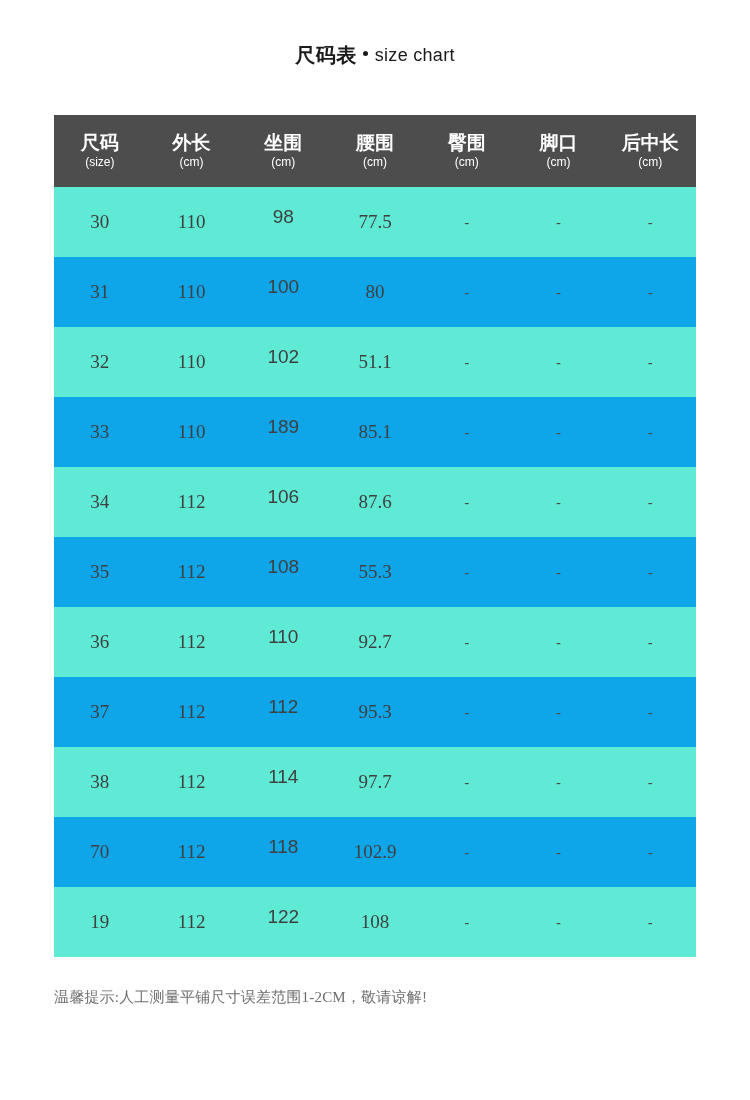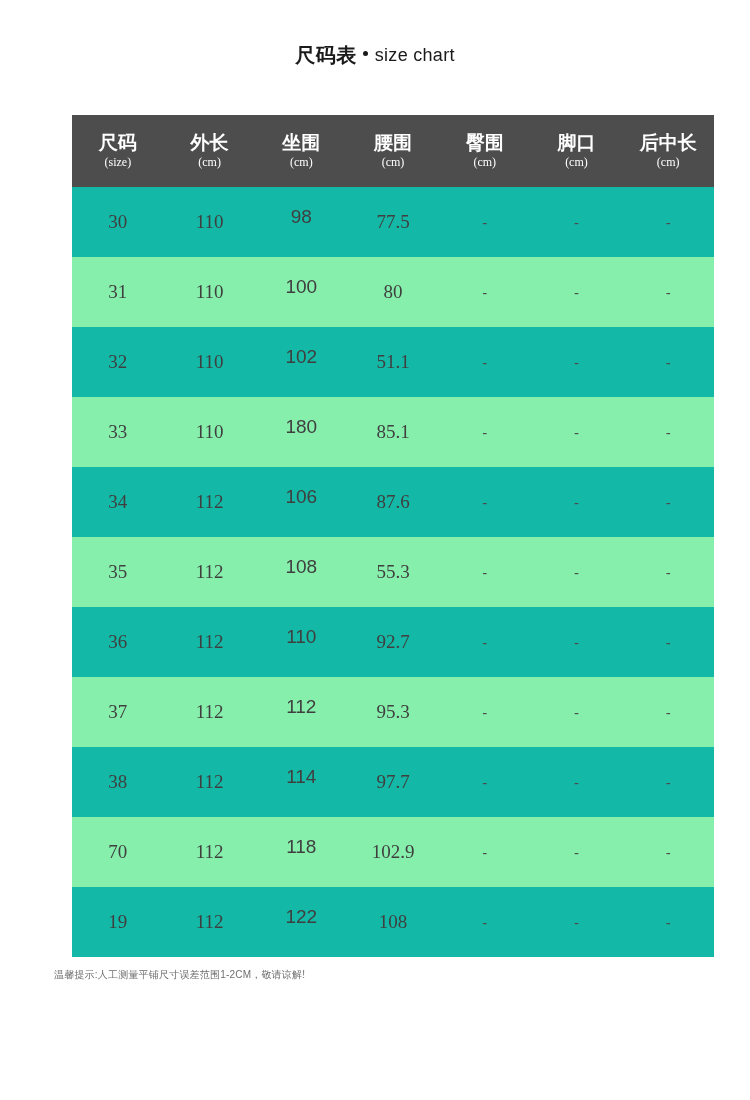--- a/index.html
+++ b/index.html
@@ -64,21 +64,20 @@
   .table {
     position: absolute;
     left: 54px;
     top: 115px;
     width: 642px;
   }
 
   .row {
     display: flex;
     width: 100%;
-    margin-left: 18px;
   }
 
   
   .header-row {
     background: #4d4d4d;
     height: 72px;
     align-items: center;
   }
   .header-cell {
     flex: 1 1 0;
@@ -91,34 +90,34 @@
   .hc-main {
     display: block;
     font-family: "Liberation Sans", "DejaVu Sans", sans-serif;
     font-size: 19px;
     font-weight: 700;
     letter-spacing: 0px;
     margin-bottom: 3px;
   }
   .hc-unit {
     display: block;
-    font-family: Liberation Serif, serif;
+    font-family: Liberation Sans, sans-serif;
     font-size: 12px;
     font-weight: 400;
     letter-spacing: 0px;
   }
 
   
   .data-row {
     height: 70px;
     align-items: center;
-    background: #14b8a6;
+    background: #5eead4;
   }
   .data-row.striped {
-    background: #86efac;
+    background: #0ea5e9;
   }
   .cell {
     flex: 1 1 0;
     text-align: center;
     font-family: "Liberation Serif", serif;
     font-size: 19px;
     color: #3f3f3f;
     padding: 0 2px;
     box-sizing: border-box;
     white-space: nowrap;
@@ -133,23 +132,23 @@
   .cell.empty {
     color: #4a4a4a;
     font-family: "Liberation Sans", sans-serif;
     font-size: 15px;
   }
 
   
   .footnote {
     position: absolute;
     left: 54px;
-    top: 968px;
-    font-family: Liberation Sans, sans-serif;
-    font-size: 10px;
+    top: 988px;
+    font-family: Liberation Serif, serif;
+    font-size: 15px;
     color: #6e6e6e;
     letter-spacing: 0.2px;
     white-space: nowrap;
   }
 </style>
 </head>
 <body>
 
 <div class="page">
 
@@ -214,21 +213,21 @@
           <div class="cell">110</div>
           <div class="cell col-alt">102</div>
           <div class="cell">51.1</div>
           <div class="cell empty">-</div>
           <div class="cell empty">-</div>
           <div class="cell empty">-</div>
         </div>
         <div class="row data-row striped">
           <div class="cell">33</div>
           <div class="cell">110</div>
-          <div class="cell col-alt">180</div>
+          <div class="cell col-alt">189</div>
           <div class="cell">85.1</div>
           <div class="cell empty">-</div>
           <div class="cell empty">-</div>
           <div class="cell empty">-</div>
         </div>
         <div class="row data-row">
           <div class="cell">34</div>
           <div class="cell">112</div>
           <div class="cell col-alt">106</div>
           <div class="cell">87.6</div>

